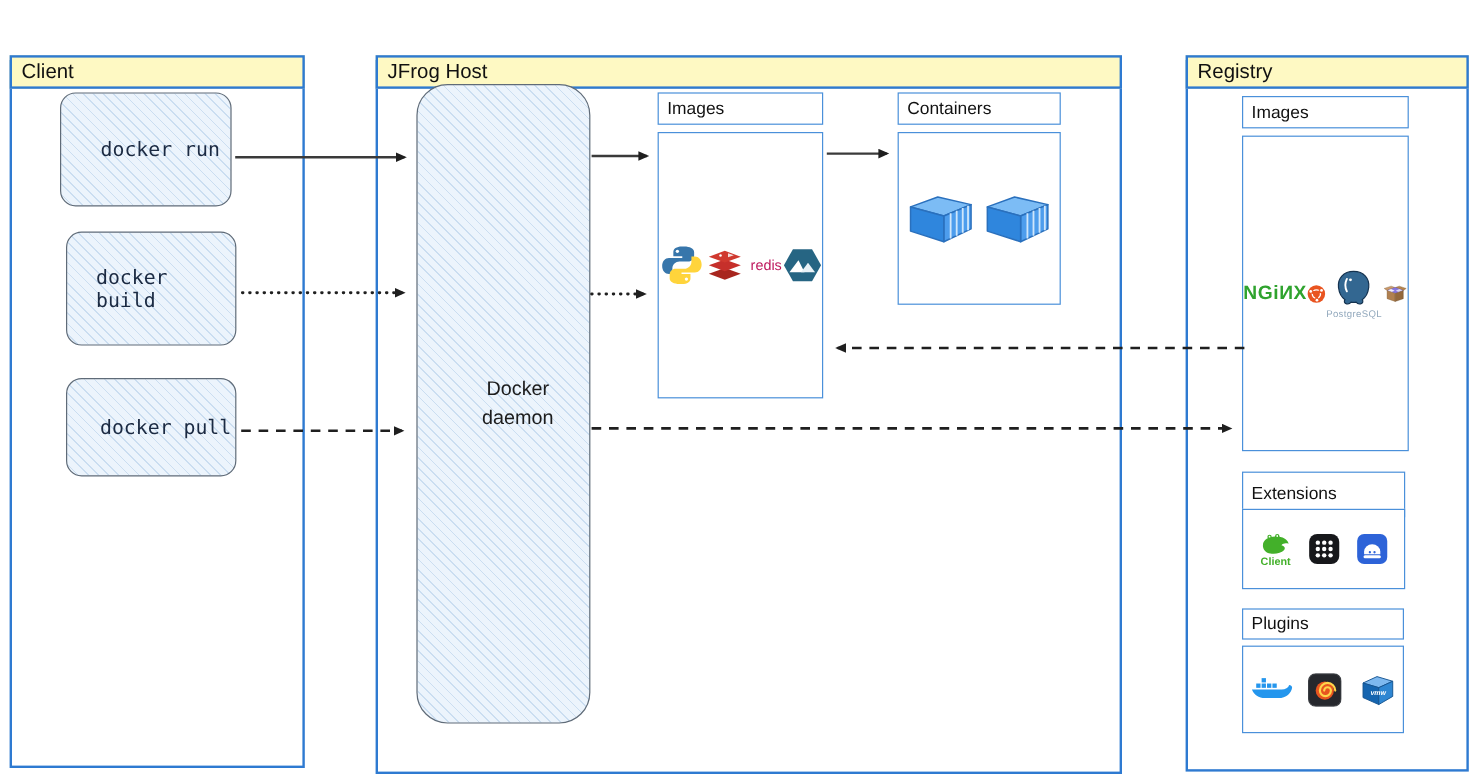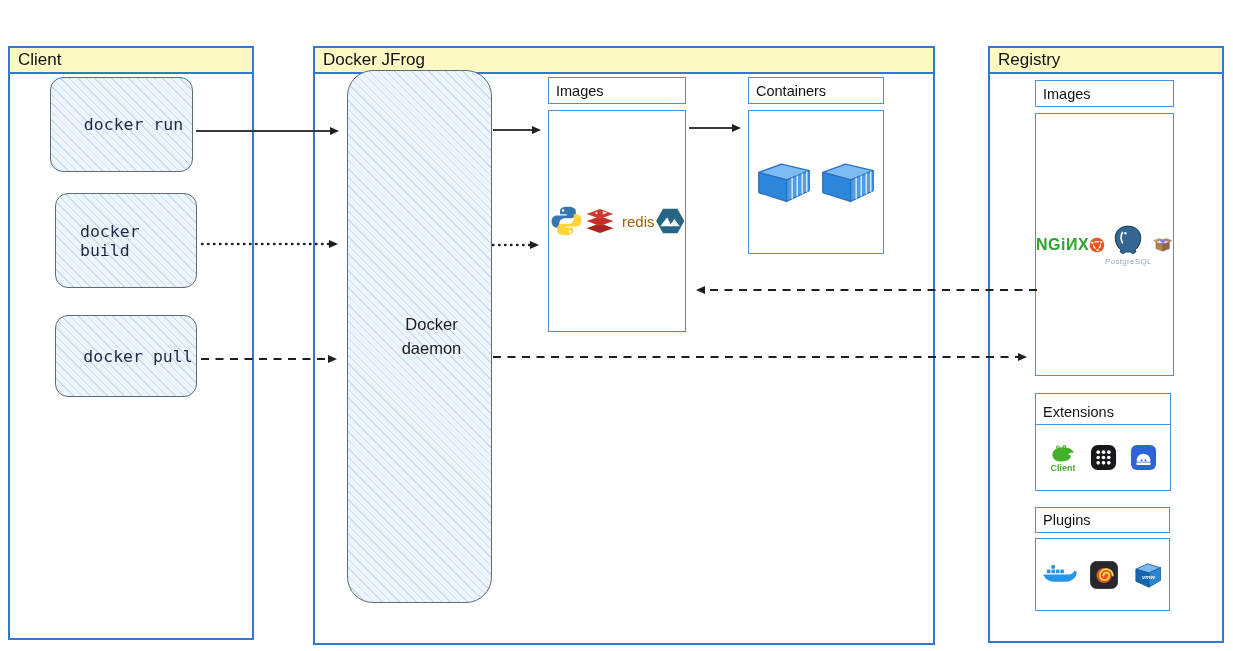--- a/index.html
+++ b/index.html
@@ -19,21 +19,21 @@
   
   .sketch{position:absolute;box-sizing:border-box;border:1.6px solid #5f6b78;background-color:#ecf4fc;
           background-image:repeating-linear-gradient(45deg,rgba(125,170,215,.30) 0,rgba(125,170,215,.30) 1px,transparent 1px,transparent 6px);
           display:flex;align-items:center;justify-content:center;z-index:2;padding-left:24px;}
   .cmd{border-radius:13px;font-family:"DejaVu Sans Mono",monospace;font-size:16.5px;color:#1b2a42;}
   .daemon{border-radius:26px;}
   .daemon-label{font-size:16.5px;line-height:1.4;text-align:center;color:#1c1c1c;width:90px;}
   
   .nginx-word{font-weight:800;font-size:16px;letter-spacing:.5px;color:#2fa32e;}
   .redis-row{display:flex;align-items:center;gap:6px;}
-  .redis-label{font-size:15px;color:#a16207;}
+  .redis-label{font-size:12px;color:#be185d;}
   .pg-block{display:flex;flex-direction:column;align-items:center;gap:1px;}
   .pg-label{font-size:8px;color:#93a9bd;letter-spacing:.3px;}
   .jfrog-block{display:flex;flex-direction:column;align-items:center;}
   .jfrog-label{font-size:9px;font-weight:bold;color:#43b02a;margin-top:-2px;}
   svg{display:block;}
   .arrows{position:absolute;left:0;top:0;z-index:10;pointer-events:none;}
 </style>
 </head>
 <body>
 
@@ -48,21 +48,21 @@
     <span>docker run</span>
   </div>
   <div class="sketch cmd" style="left:55px;top:193px;width:142px;height:95px">
     <span>docker build</span>
   </div>
   <div class="sketch cmd" style="left:55px;top:315px;width:142px;height:82px">
     <span>docker pull</span>
   </div>
 
   <div class="otitle" style="left:313px;top:14px;width:622px;height:28px">
-    <span>Docker JFrog</span>
+    <span>JFrog Host</span>
   </div>
   <div class="obody" style="left:313px;top:50px;width:622px;height:595px"></div>
 
   <div class="sketch daemon" style="left:347px;top:70px;width:145px;height:533px">
     <div class="daemon-label">Docker daemon</div>
   </div>
 
   <div class="ilabel" style="left:548px;top:77px;width:138px;height:27px">
     <span>Images</span>
   </div>

